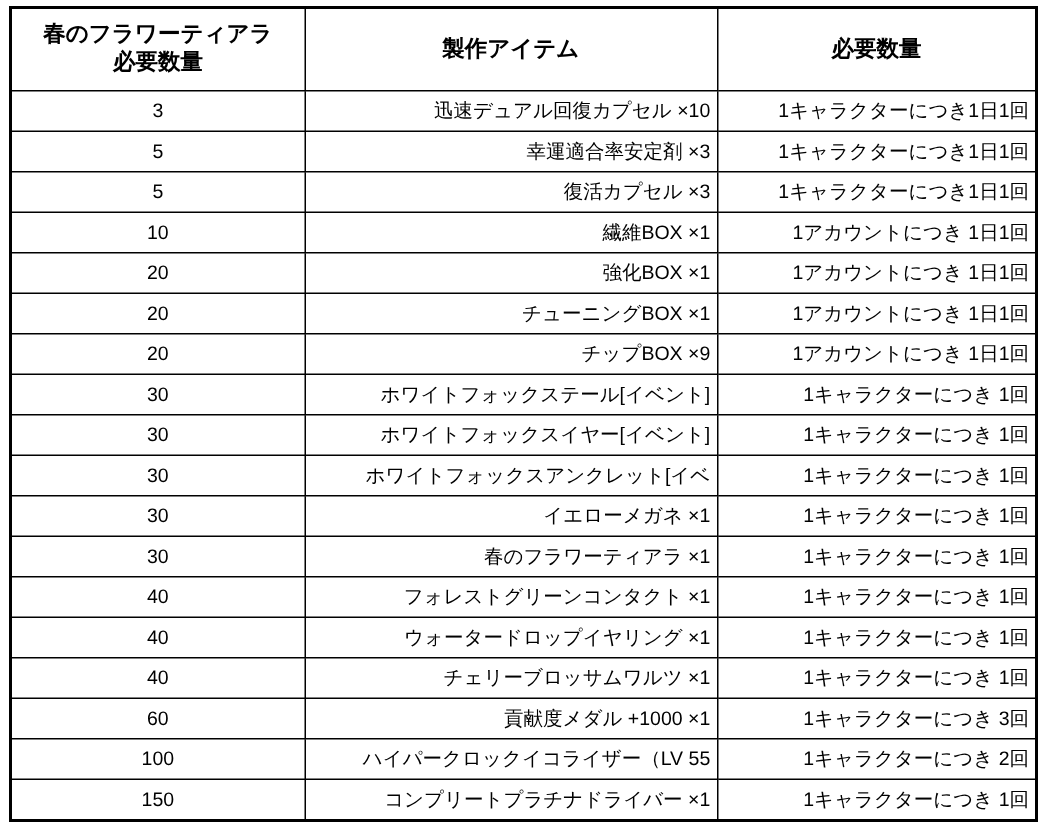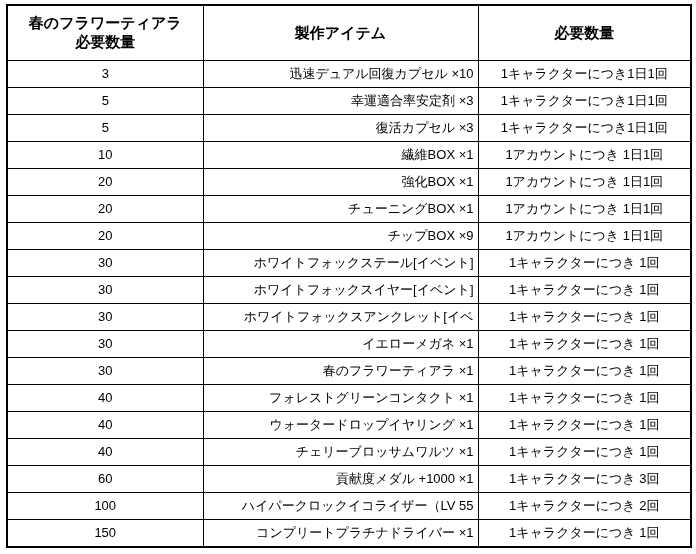--- a/index.html
+++ b/index.html
@@ -49,21 +49,21 @@
     white-space: nowrap;
     overflow: hidden;
   }
   td.qty {
     text-align: center;
   }
   td.item {
     text-align: right;
   }
   td.limit {
-    text-align: center;
+    text-align: right;
     padding-left: 5px;
   }
   .hdr-line2 { display: block; }
 </style>
 </head>
 <body>
 
 <div class="table-wrap">
   <table class="craft-table">
     <colgroup>

